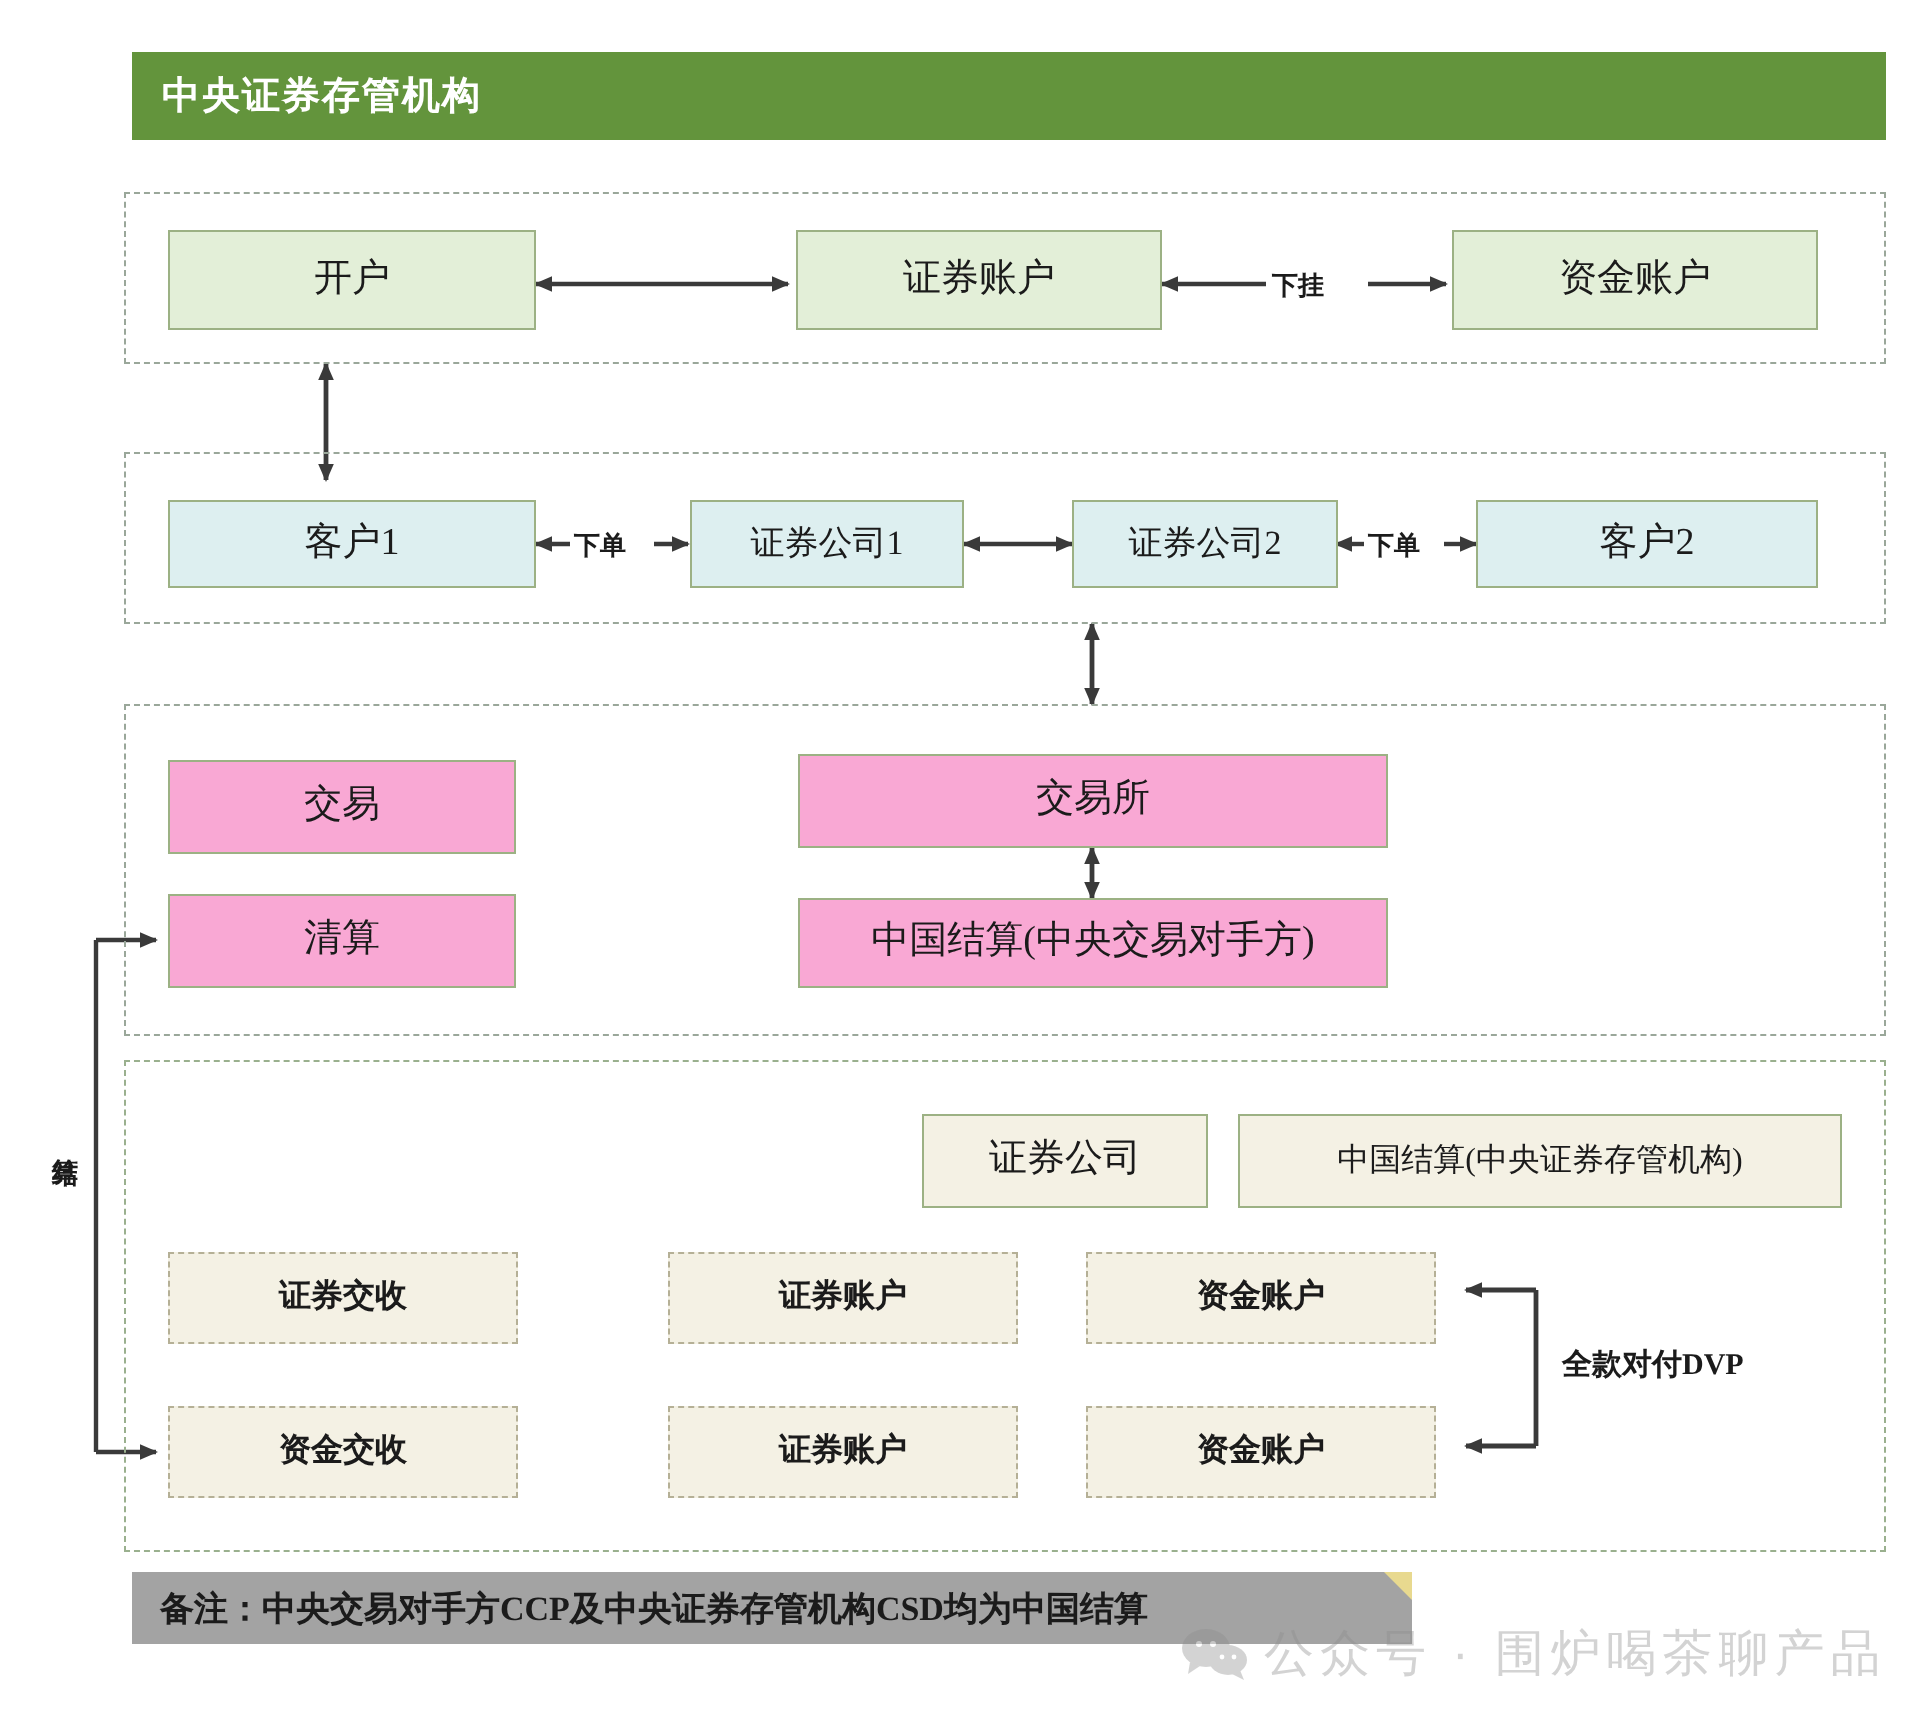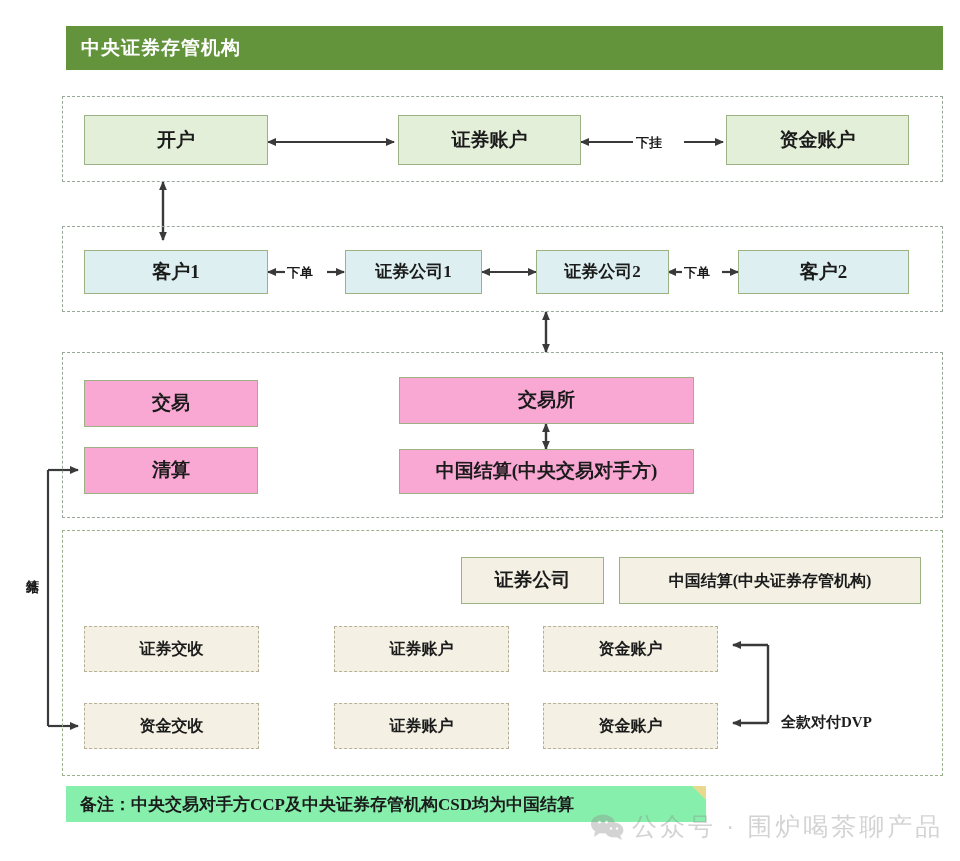--- a/index.html
+++ b/index.html
@@ -21,47 +21,47 @@
   }
 
   
   .panel{position:absolute;border:1.6px dashed #9aa79a;box-sizing:border-box;}
   .panel.green{border-color:#9ab08e;}
 
   
   .box{
     position:absolute;box-sizing:border-box;border:1.3px solid #9cb184;
     display:flex;align-items:center;justify-content:center;text-align:center;
-    font-size:19px;color:#1b1b1b;font-weight:700;line-height:1.1;
+    font-size:19px;color:#1b1b1b;font-weight:400;line-height:1.1;
     font-family:"Liberation Serif","DejaVu Serif",serif;
   }
   .box.green{background:#e3efd8;}
   .box.cyan{background:#ddeff0;}
   .box.white{background:#f9a8d4;}
   .box.cream{background:#f4f1e4;}
   .box.cream-dashed{background:#f4f1e4;border:1.5px dashed #b5b096;font-size:16px;font-weight:600;}
   .box.small{font-size:16px;}
   .box.narrow-text{font-size:17px;}
 
   
   .elabel{
     position:absolute;font-size:13px;color:#1b1b1b;background:#ffffff;
     padding:0 2px;font-family:"Liberation Serif","DejaVu Serif",serif;font-weight:600;
     white-space:nowrap;
   }
   .elabel.vert{
     background:transparent;writing-mode:vertical-rl;text-orientation:upright;
     letter-spacing:-1px;
   }
-  .elabel.plain{background:transparent;font-size:15px;margin-top:40px;}
+  .elabel.plain{background:transparent;font-size:15px;}
 
   
   .note{
     position:absolute;left:66px;top:786px;width:640px;height:36px;
-    background:#86efac;display:flex;align-items:center;
+    background:#a3a3a3;display:flex;align-items:center;
   }
   .note .note-text{
     font-size:17px;font-weight:bold;color:#1b1b1b;margin-left:14px;
     font-family:"Liberation Serif","DejaVu Serif",serif;
   }
   .note .fold{
     position:absolute;right:0;top:0;width:0;height:0;
     border-left:14px solid transparent;border-top:14px solid #e8d98f;
   }
 

